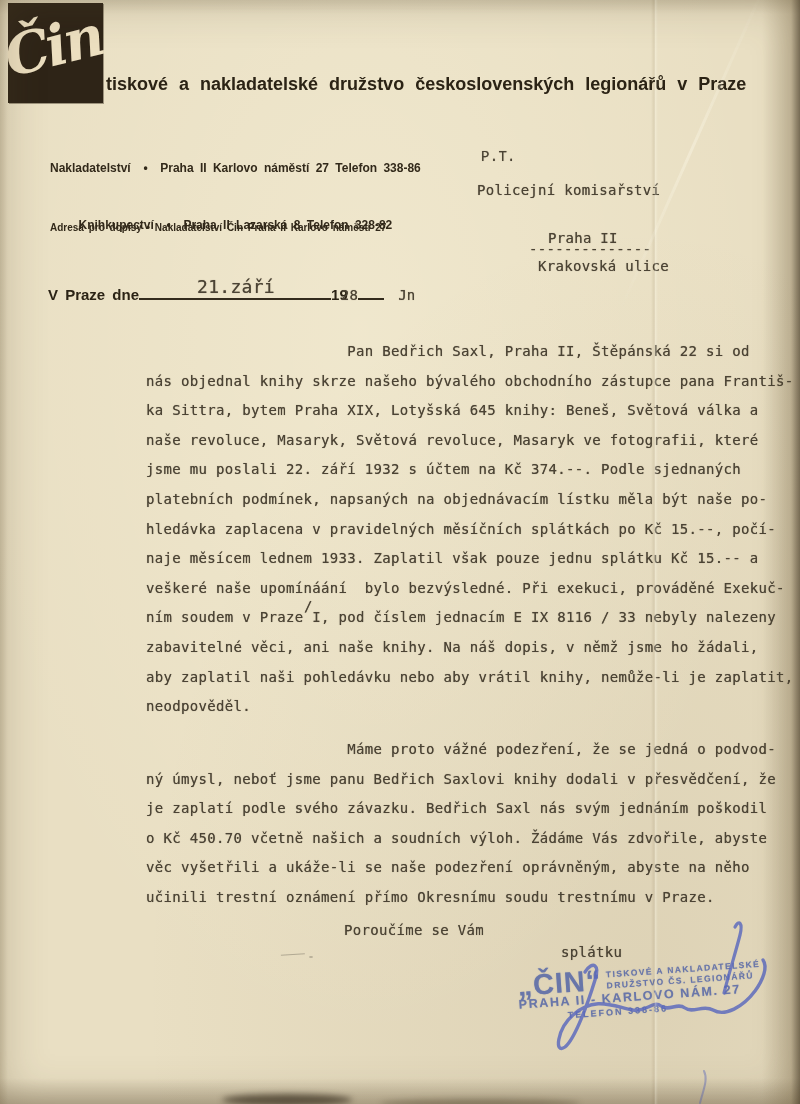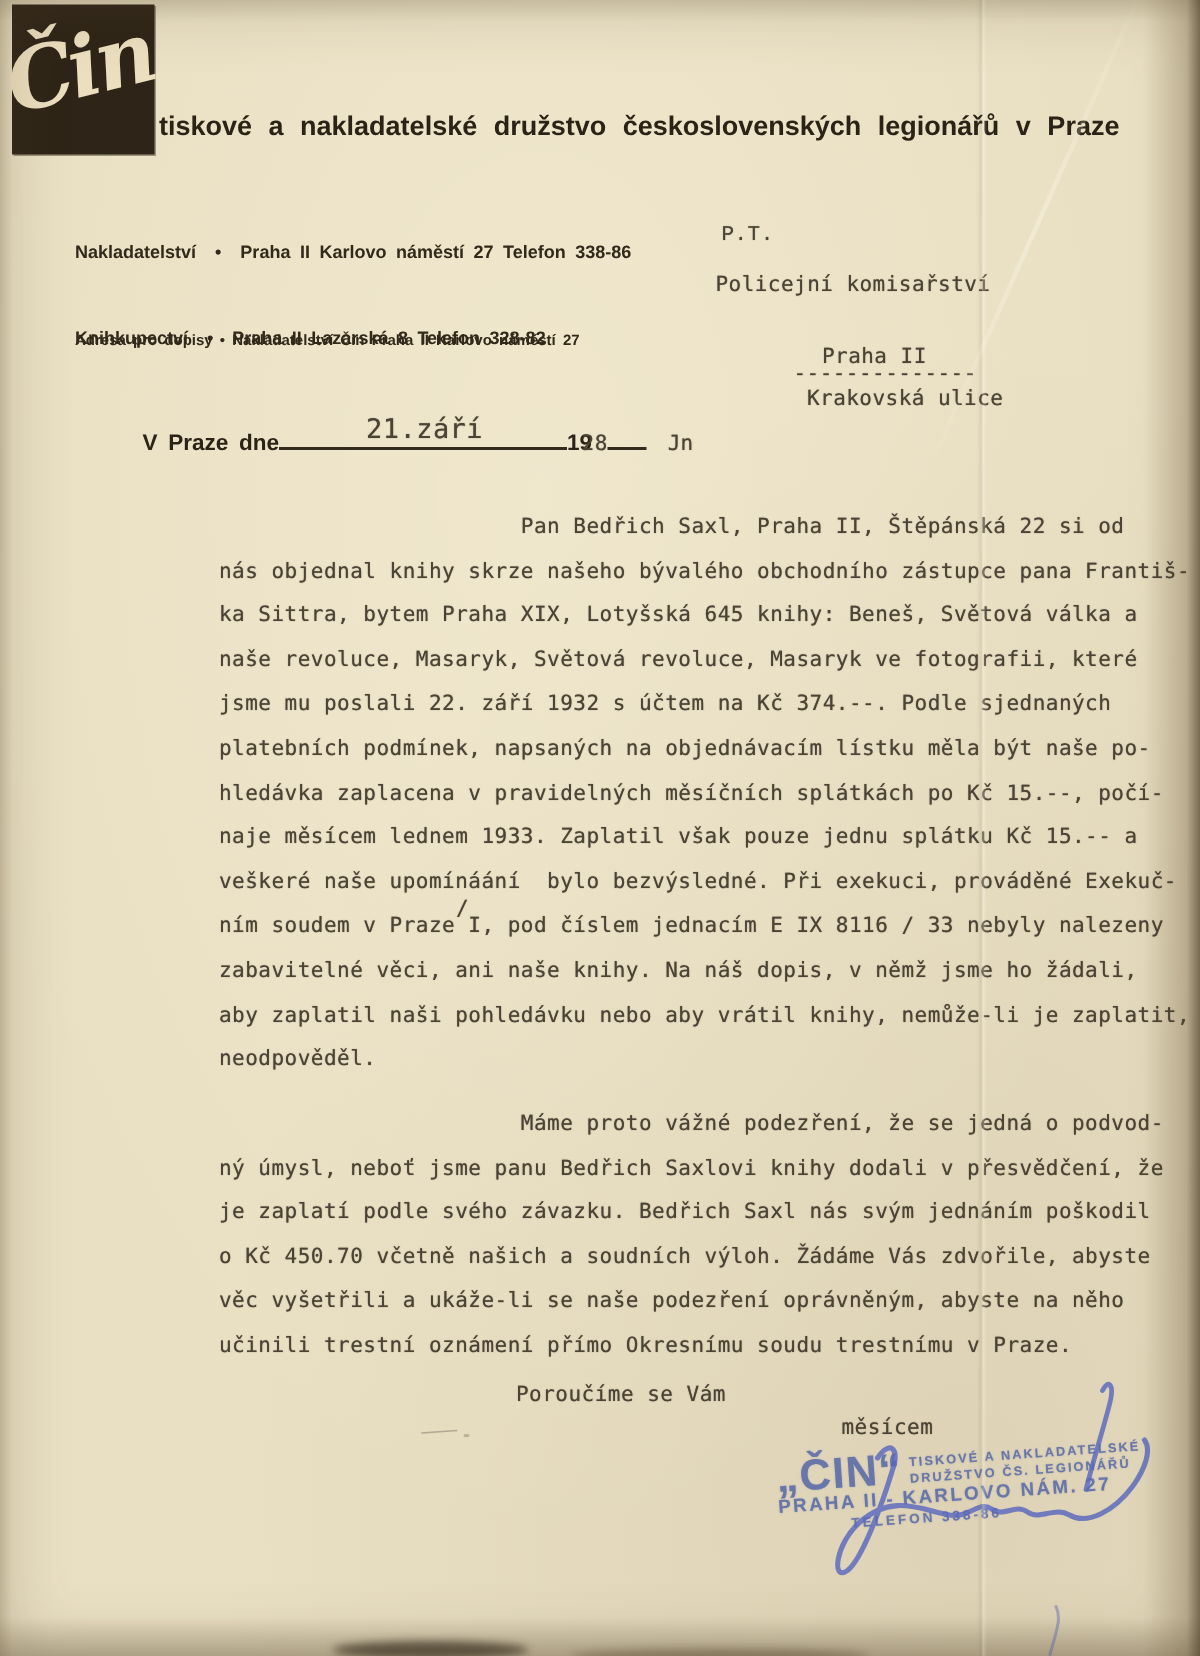--- a/index.html
+++ b/index.html
@@ -33,39 +33,38 @@
     letter-spacing:-3px;
   }
   .org-name {
     position:absolute; left:106px; top:74px; width:690px;
     font-size:18px; font-weight:bold; color:#2b2315;
     word-spacing:6px; letter-spacing:0px; white-space:nowrap;
   }
   .contact-lines {
     position:absolute; left:50px; top:121px; color:#32291a;
     font-size:12px; font-weight:bold; line-height:19px;
-    word-spacing:3px; white-space:pre;
+    word-spacing:3px; white-space:pre;text-align:center;
   }
   .mailing-address {
     position:absolute; left:50px; top:222px; color:#32291a;
     font-size:10px; font-weight:bold; word-spacing:2px; white-space:nowrap;
   }
 
   
   .typed {
     font-family:"DejaVu Sans Mono", monospace;
     color:#4b4334;
     text-shadow:0 0 .7px rgba(75,67,52,.75);
   }
 
   
   .dateline {
     position:absolute; left:48px; top:282px; width:400px; height:26px;
     white-space:nowrap;
-    margin-left:47px;
   }
   .dateline .dl-label {
     font-size:15px; font-weight:bold; color:#2b2315; word-spacing:3px;
     display:inline-block; vertical-align:baseline;
   }
   .dl-underline1 {
     display:inline-block; width:192px; border-bottom:2px solid #332b1d;
     vertical-align:baseline; height:18px; position:relative;
   }
   .dl-typed-date {
@@ -195,21 +194,21 @@
 neodpověděl.</div>
   <div class="overstrike typed">/</div>
   <div class="body-par par2 typed">                       Máme proto vážné podezření, že se jedná o podvod-
 ný úmysl, neboť jsme panu Bedřich Saxlovi knihy dodali v přesvědčení, že
 je zaplatí podle svého závazku. Bedřich Saxl nás svým jednáním poškodil
 o Kč 450.70 včetně našich a soudních výloh. Žádáme Vás zdvořile, abyste
 věc vyšetřili a ukáže-li se naše podezření oprávněným, abyste na něho
 učinili trestní oznámení přímo Okresnímu soudu trestnímu v Praze.</div>
 
   <div class="closing-line typed">Poroučíme se Vám</div>
-  <div class="signoff typed">měsícem</div>
+  <div class="signoff typed">splátku</div>
 
   <div class="stamp">
     <div class="stamp-row">
       <span class="stamp-big">„ČIN“</span>
       <span class="stamp-smallcol">
         <div>TISKOVÉ A NAKLADATELSKÉ</div>
         <div>DRUŽSTVO ČS. LEGIONÁŘŮ</div>
       </span>
     </div>
     <div class="stamp-addr">PRAHA II - KARLOVO NÁM. 27</div>

